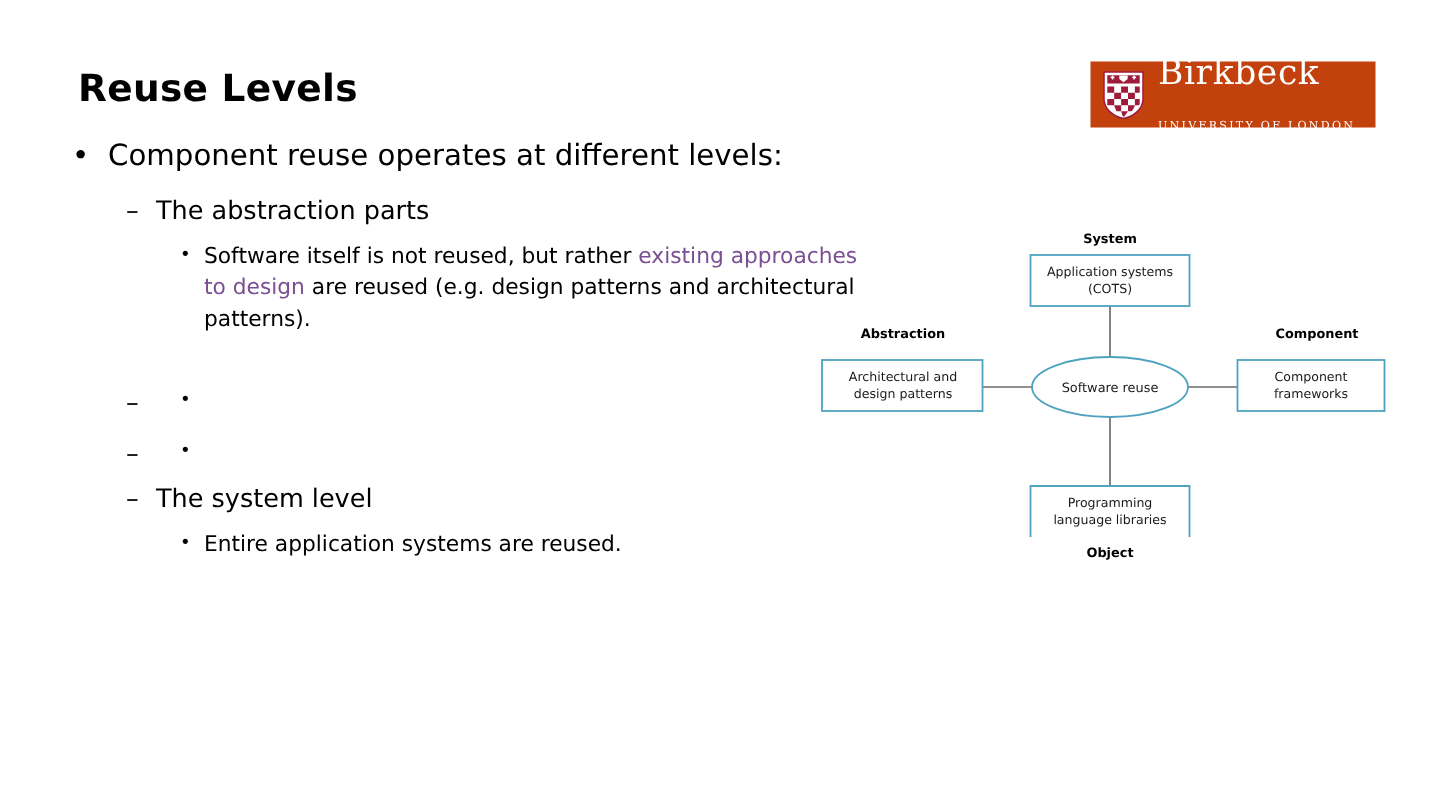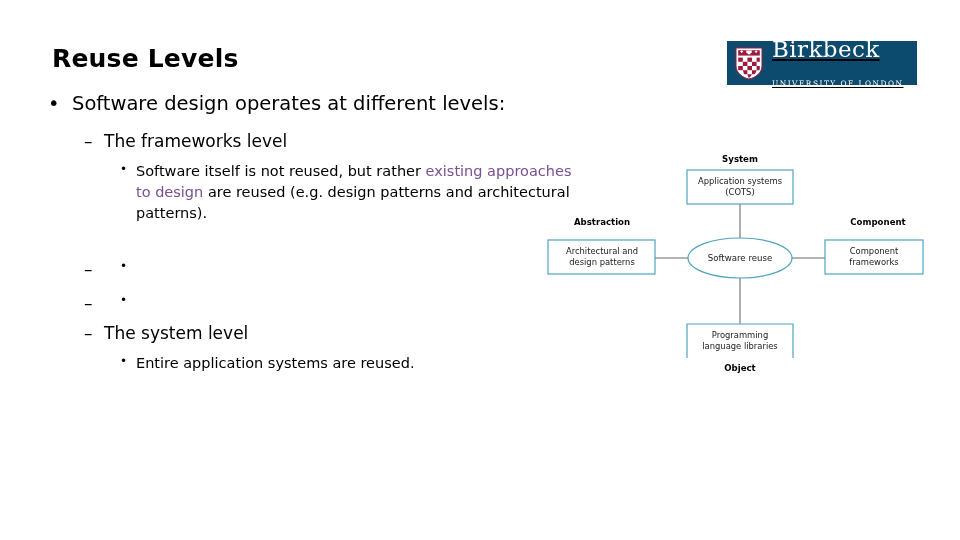--- a/index.html
+++ b/index.html
@@ -28,26 +28,25 @@
     white-space: nowrap;
   }
 
   
   .logo {
     position: absolute;
     left: 727px;
     top: 41px;
     width: 190px;
     height: 44px;
-    background: #0c4a6e;
+    background: #c2410c;
     display: flex;
     align-items: center;
     padding-left: 8px;
     box-sizing: border-box;
-    text-decoration: underline;
   }
   .logo-shield {
     width: 28px;
     height: 33px;
     flex: 0 0 auto;
     margin-right: 9px;
   }
   .logo-words {
     display: flex;
     flex-direction: column;
@@ -178,26 +177,26 @@
   <div class="logo-words">
     <span class="logo-name">Birkbeck</span>
     <span class="logo-sub">UNIVERSITY OF LONDON</span>
   </div>
 </div>
 
 <div class="outline">
 
   <div class="lvl1">
     <span class="bul">•</span>
-    <span>Software design operates at different levels:</span>
-  </div>
-
-  <div class="lvl2">
-    <span class="bul">–</span>
-    <span>The frameworks level</span>
+    <span>Component reuse operates at different levels:</span>
+  </div>
+
+  <div class="lvl2">
+    <span class="bul">–</span>
+    <span>The abstraction parts</span>
   </div>
   <div class="lvl3">
     <span class="bul">•</span>
     <span>Software itself is not reused, but rather </span><span class="hl">existing approaches to design</span><span> are reused (e.g. design patterns and architectural patterns).</span>
   </div>
 
   <div class="grp-spacer-lg"></div>
 
   <div class="lvl2">
     <span class="bul">–</span>

